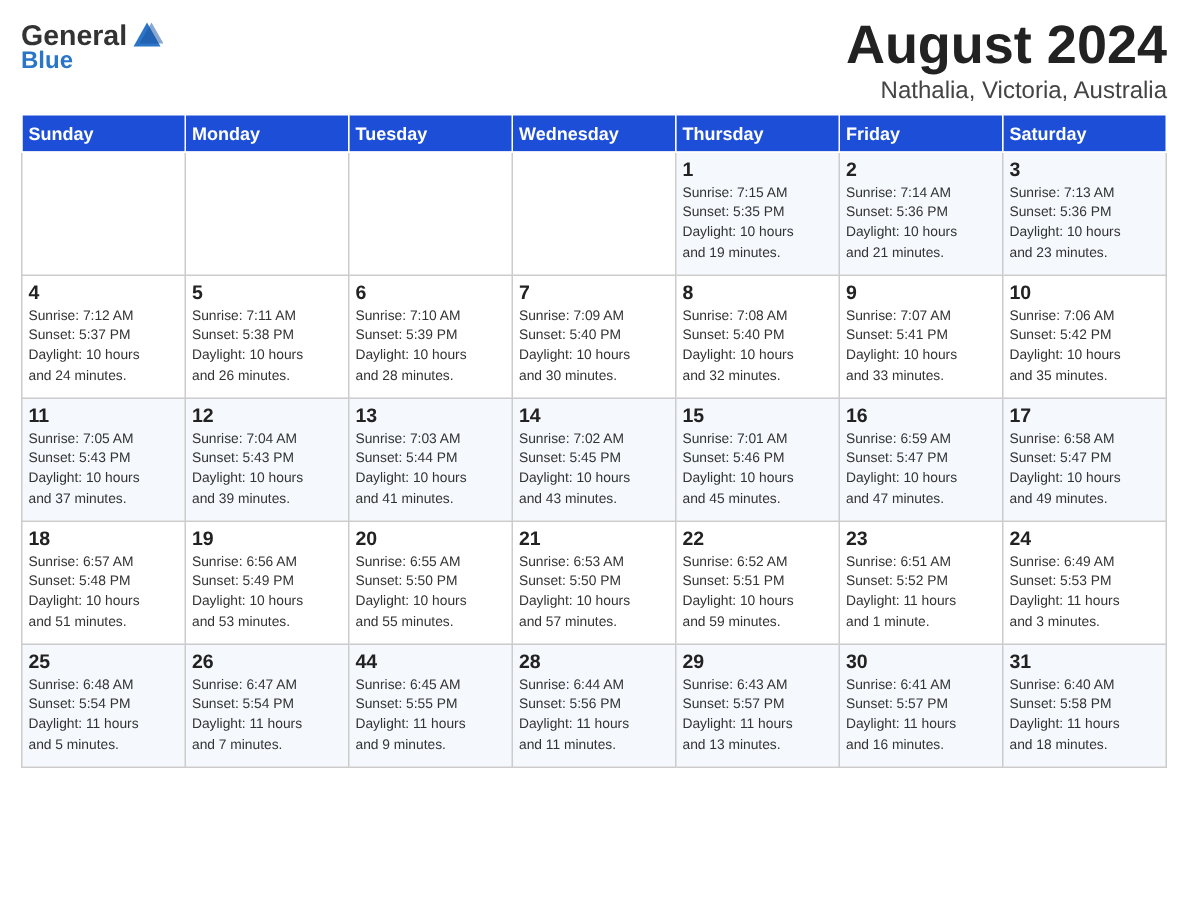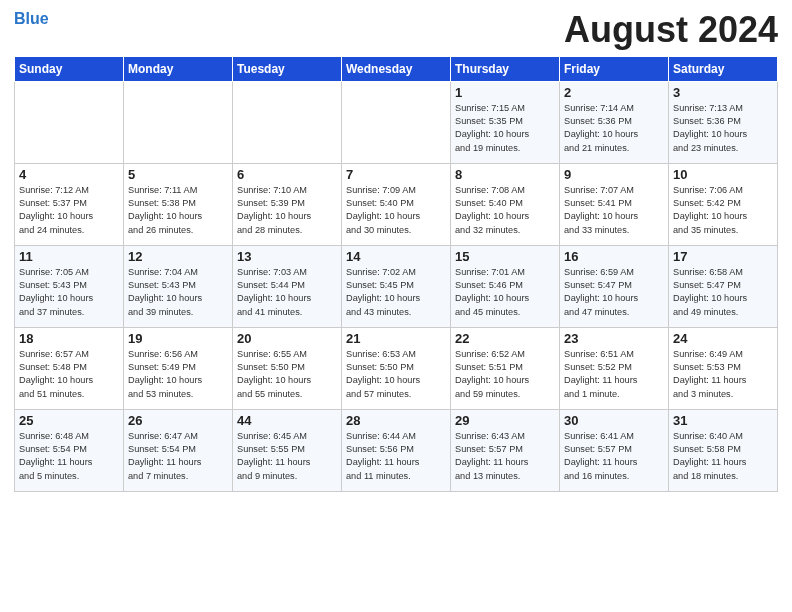--- a/index.html
+++ b/index.html
@@ -85,24 +85,32 @@
     .empty-cell {
       background: #fff !important;
     }
   </style>
 </head>
 <body>
 
 <div class="container">
   <div class="header-row">
     <div class="logo">
+      <div style="display:flex;align-items:center;">
+        <span style="font-size:19px;font-weight:bold;color:#333;">General</span>
+        <svg width="22" height="22" viewBox="0 0 22 22" style="margin-left:2px;margin-top:-2px;">
+          <polygon points="11,2 20,18 2,18" fill="#2a75c7"></polygon>
+          <polygon points="14,2 22,16 6,16" fill="#1a4fa0" opacity="0.5"></polygon>
+        </svg>
+      </div>
       <span style="font-size:16px;font-weight:bold;color:#2a75c7;margin-top:-4px;">Blue</span>
     </div>
     <div class="title-block">
       <div class="month-year">August 2024</div>
+      <div class="location">Nathalia, Victoria, Australia</div>
     </div>
   </div>
 
   <table>
     <thead>
       <tr>
         <th>Sunday</th>
         <th>Monday</th>
         <th>Tuesday</th>
         <th>Wednesday</th>

